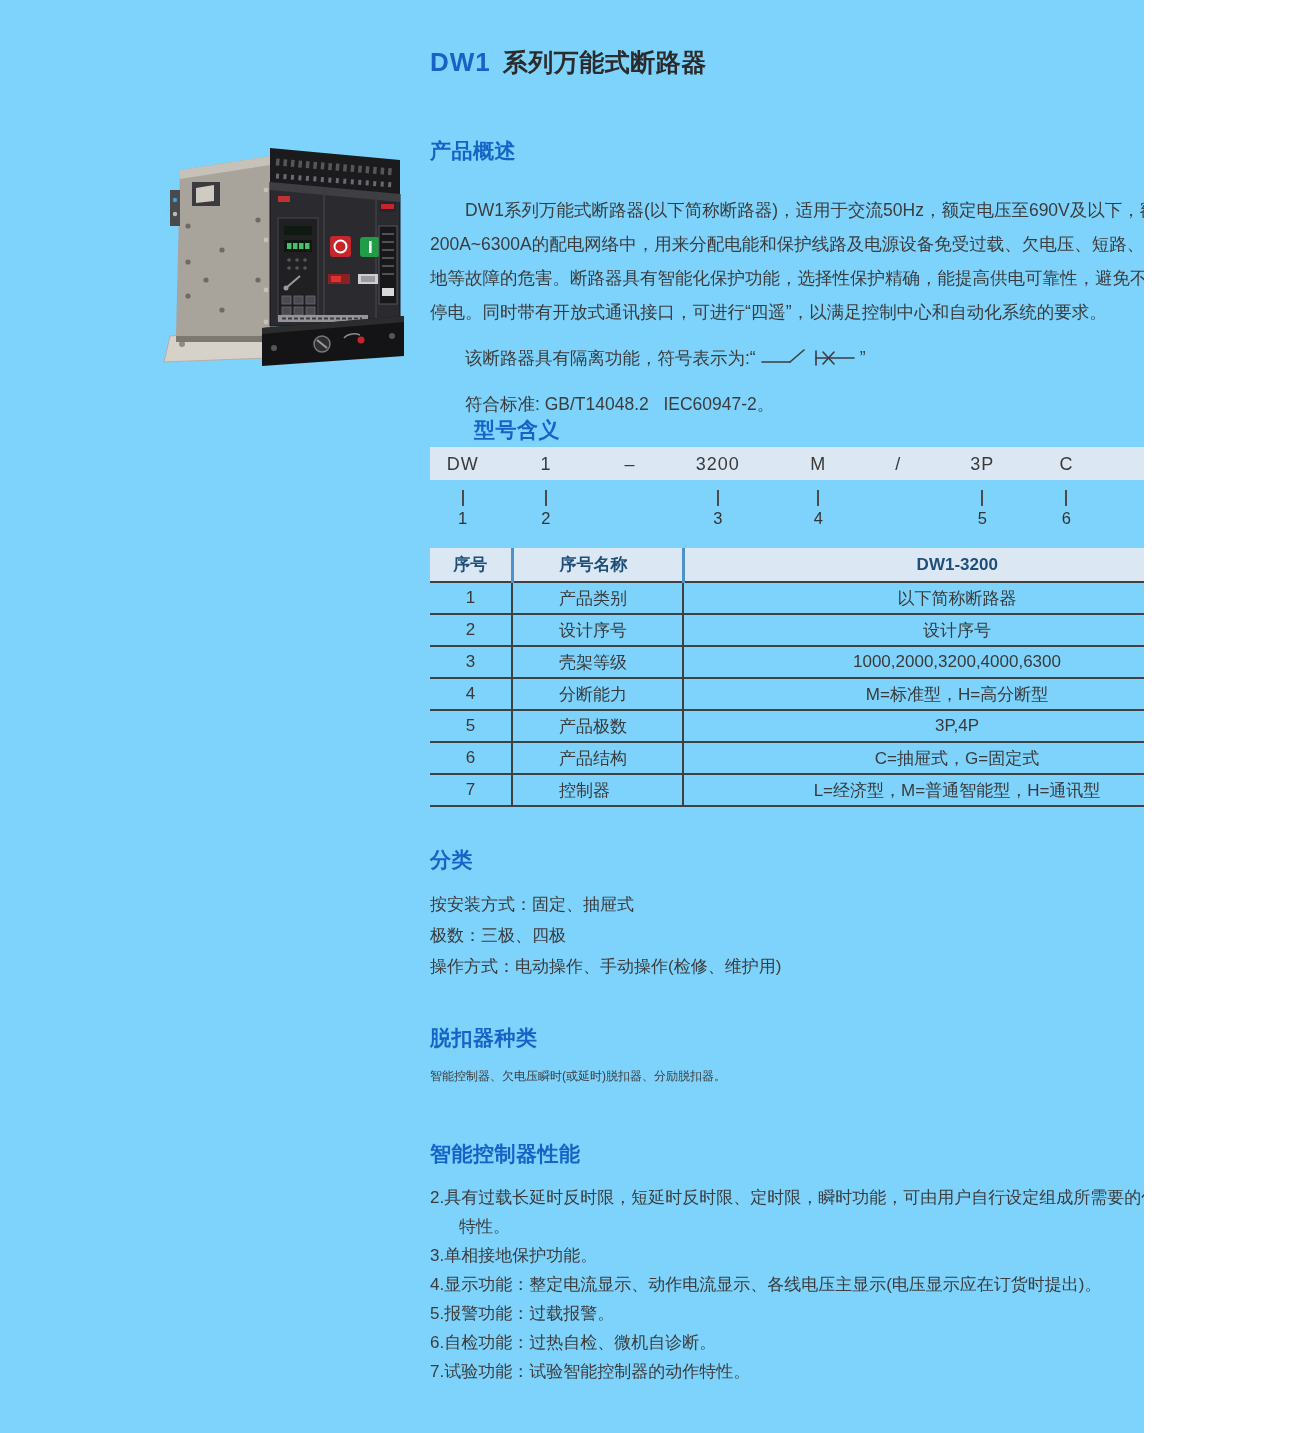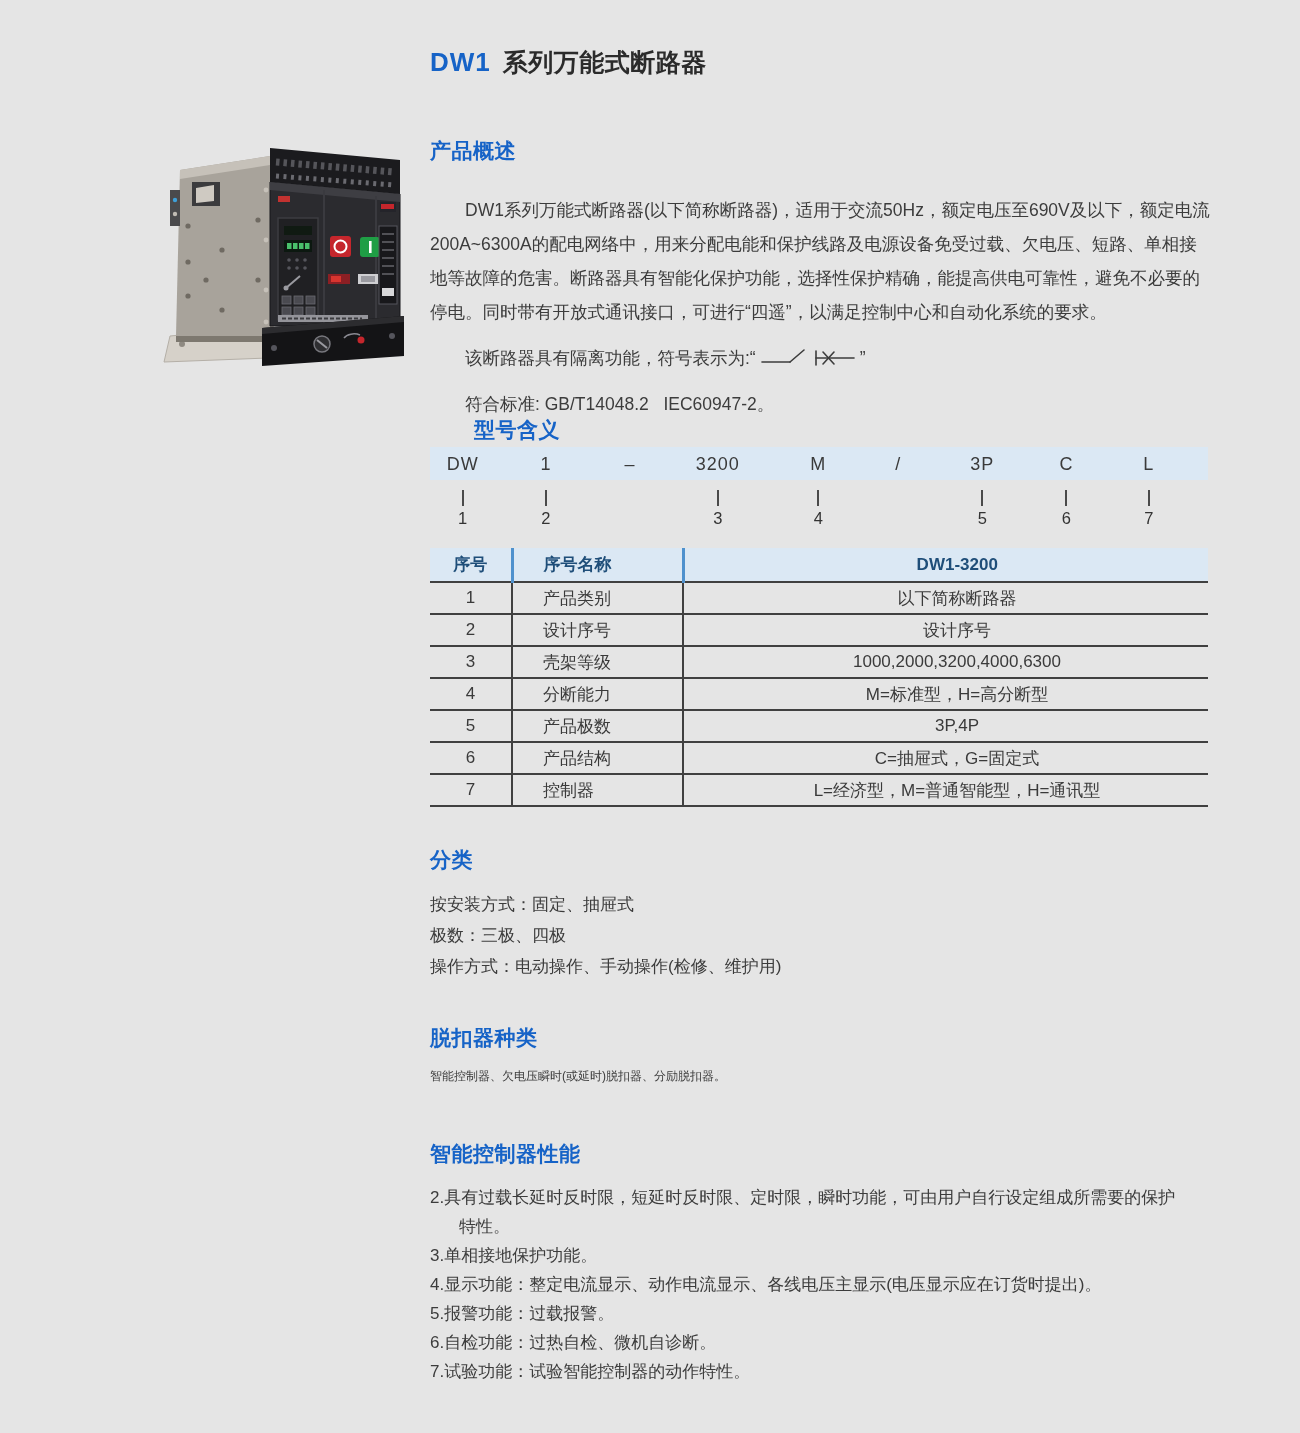--- a/index.html
+++ b/index.html
@@ -1,17 +1,17 @@
 <!DOCTYPE html>
 <html><head>
 <meta charset="utf-8">
 <style>
   * { margin:0; padding:0; box-sizing:border-box; }
   body { background:#ffffff; font-family:"Liberation Sans", sans-serif; }
-  .page { position:relative; width:1300px; height:1433px; background:#e5e5e5; overflow:hidden; }
+  .page { position:relative; width:1144px; height:1433px; background:#7dd3fc; overflow:hidden; }
 
   
   .page-title { position:absolute; left:430px; top:46px; font-size:25px; font-weight:700; color:#2b2b2b; letter-spacing:0.5px; }
   .page-title .model { color:#1663c7; font-size:26px; font-weight:800; letter-spacing:1px; margin-right:12px; }
 
   
   .sec-h { position:absolute; left:430px; color:#1663c7; font-size:21px; font-weight:700; letter-spacing:0.5px; }
 
   
   .product-photo { position:absolute; left:162px; top:130px; width:252px; height:242px; }
@@ -27,21 +27,21 @@
   .model-ticks { position:absolute; left:430px; top:486px; width:778px; height:48px; }
   .tick { position:absolute; top:4px; width:2px; height:16px; background:#4a4a4a; transform:translateX(-50%); }
   .tick-num { position:absolute; top:23px; transform:translateX(-50%); font-size:16.5px; color:#333; }
 
   
   .model-table { position:absolute; left:430px; top:548px; width:778px; border-collapse:collapse; border-bottom:2px solid #404040; }
   .model-table th, .model-table td { font-size:17px; font-weight:400; }
   .model-table thead th { background:#dbe8f4; height:34px; color:#1f4e79; font-weight:700; }
   .model-table tbody td { height:32px; color:#3a3a3a; border-top:2px solid #404040; }
   .model-table .c1 { text-align:center;margin-left:48px; }
-  .model-table .c2 { text-align:left; padding-left:30px; border-left:2px solid #404040; }
+  .model-table .c2 { text-align:left; padding-left:46px; border-left:2px solid #404040; }
   .model-table .c3 { text-align:center; padding-left:22px; border-left:2px solid #404040; }
   .model-table thead .c2, .model-table thead .c3 { border-left:3px solid #4f91cd; }
 
   
   .class-lines { position:absolute; left:430px; top:889px; width:782px; font-size:17px; line-height:31px; color:#3c3c3c; }
   .trip-line  { position:absolute; left:430px; top:1068px; width:782px; font-size:12px; color:#3c3c3c; }
   .perf-list  { position:absolute; left:430px; top:1183px; width:762px; font-size:17px; line-height:29px; color:#3c3c3c; }
   .perf-item  { padding-left:1.7em; text-indent:-1.7em; }
 </style>
 </head>

